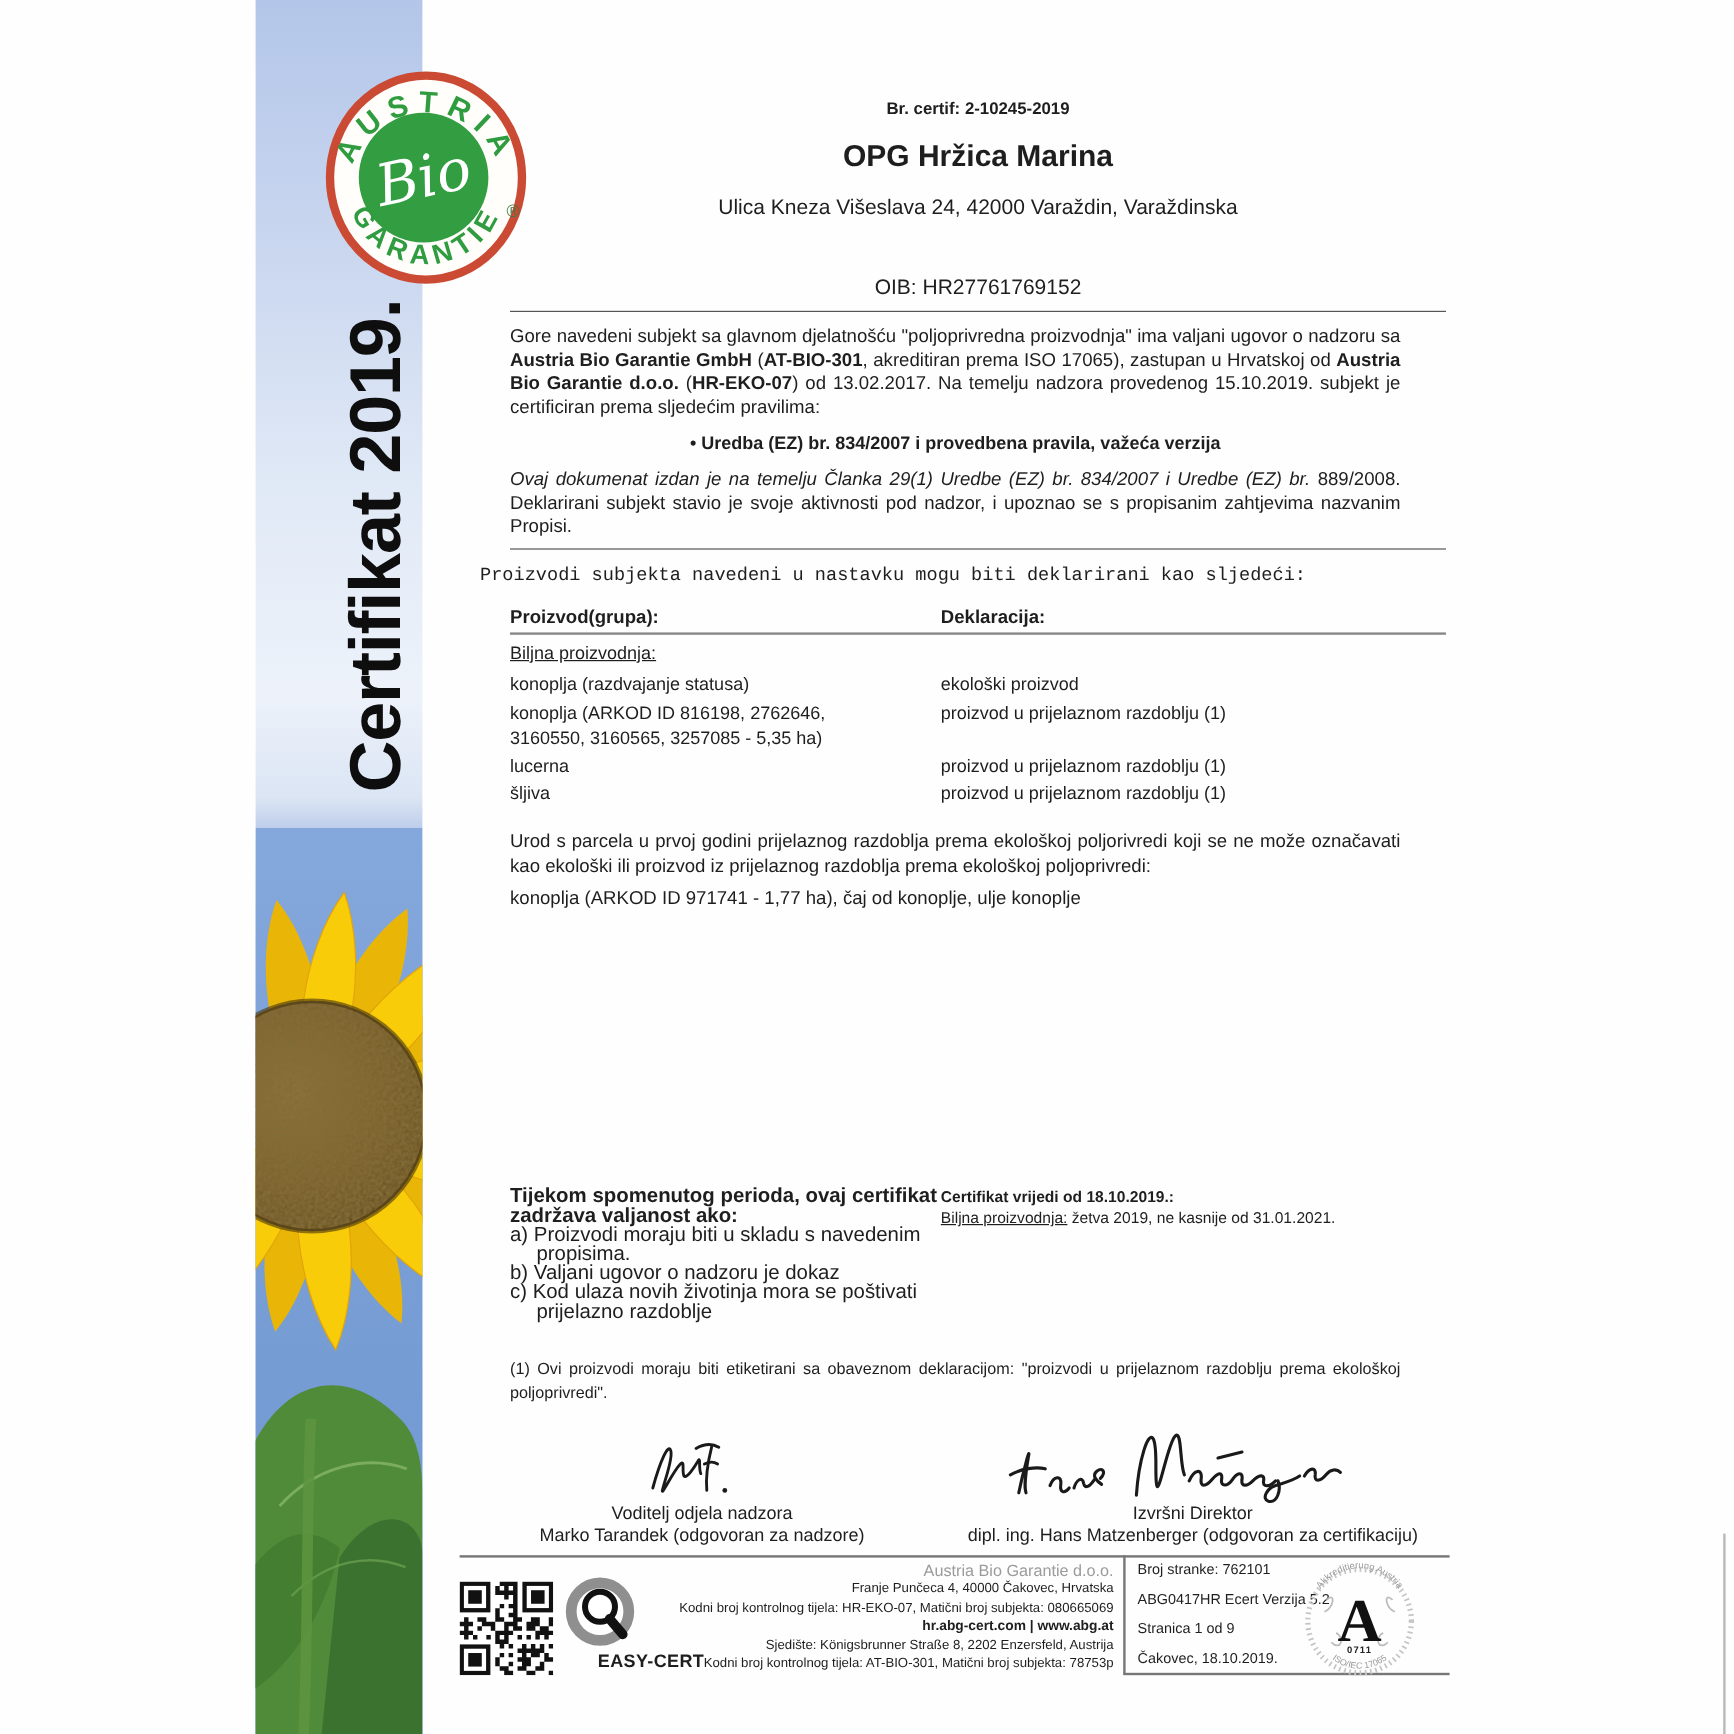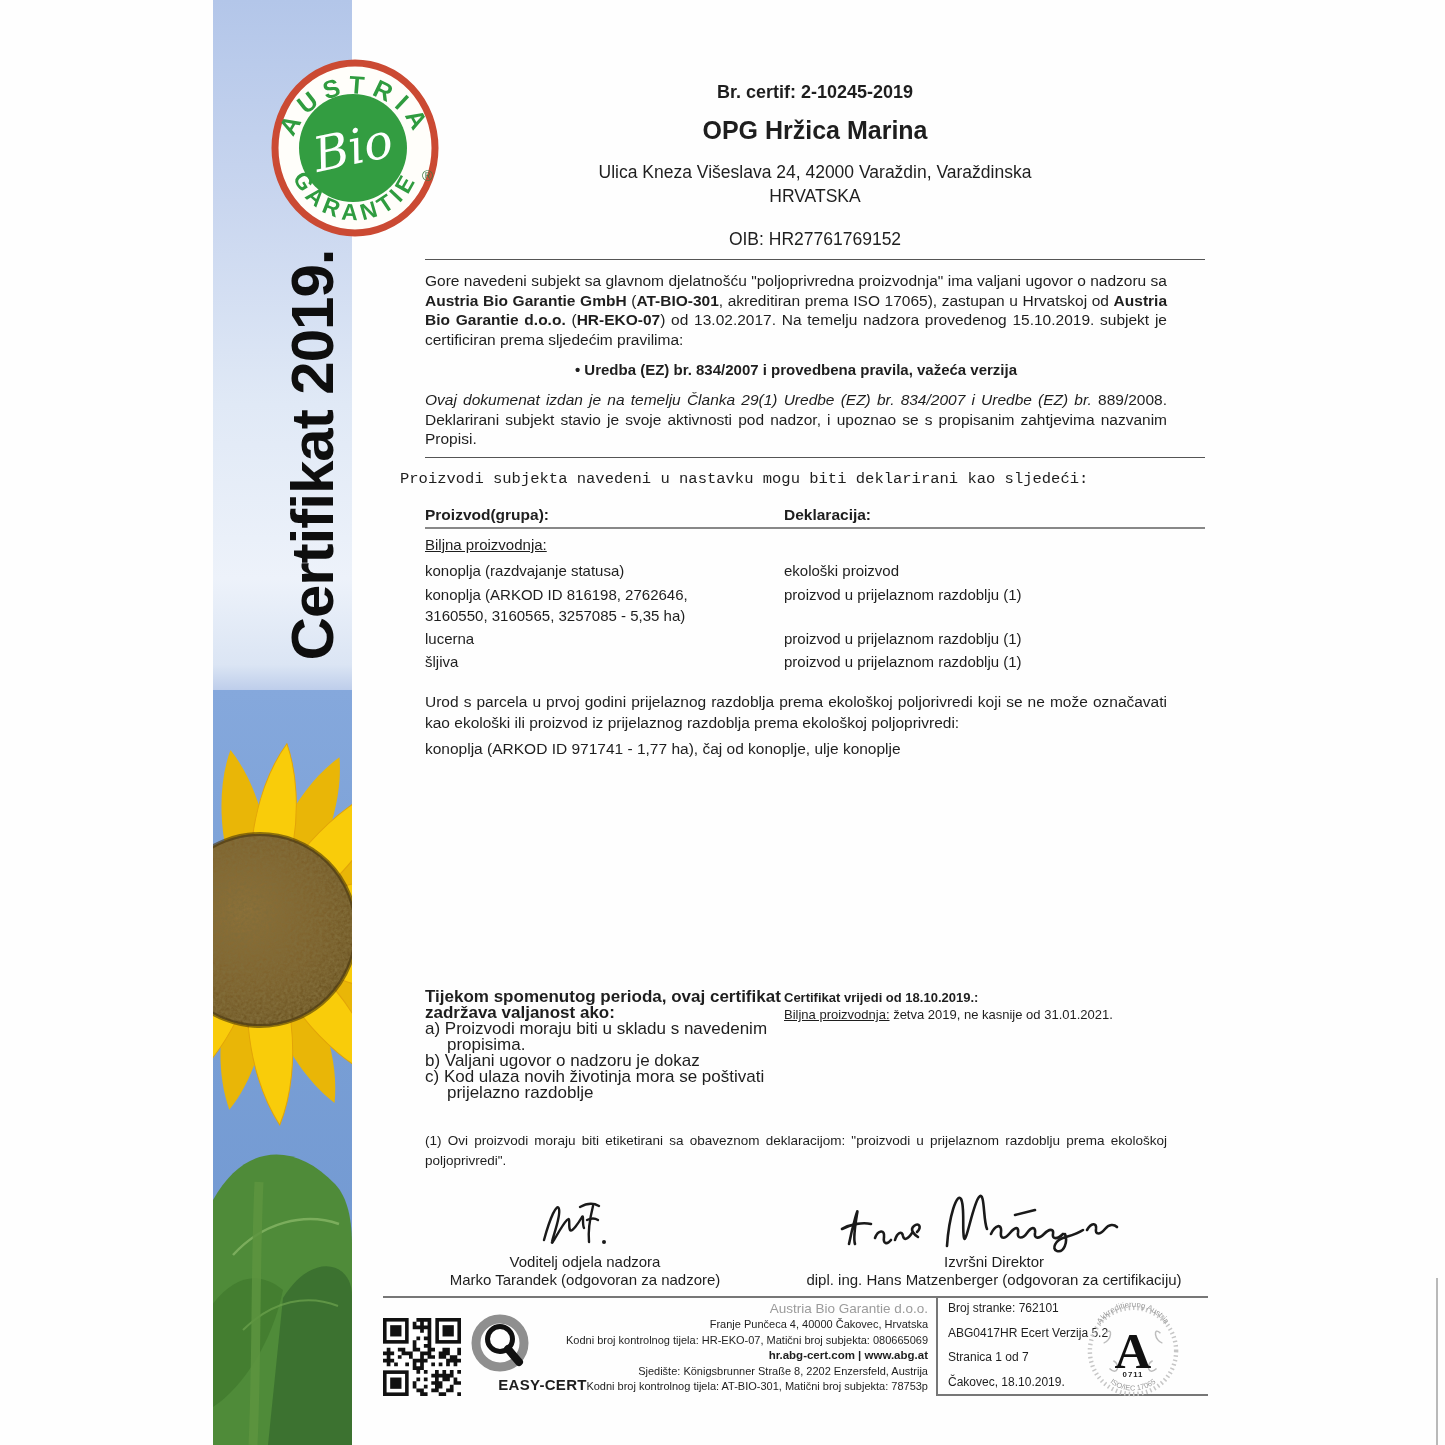--- a/index.html
+++ b/index.html
@@ -19,21 +19,21 @@
     background:linear-gradient(180deg,#b3c6e9 0%,#c9d6ef 14%,#e0e9f6 28%,#edf2fa 40%,#dbe5f4 46%,#a9bde4 49%,#7ea3d8 56%,#7aa0d6 100%);
   }
   #banner{
     left:33px;top:419px;width:560px;height:72px;line-height:72px;
     transform:rotate(-90deg);text-align:center;
     font-size:60px;font-weight:bold;letter-spacing:-1px;color:#0e0e0e;
     font-family:"Liberation Sans",sans-serif;white-space:nowrap;
   }
   
   .hdr{left:425px;width:780px;text-align:center;}
-  #cert-no{top:82px;font-size:18px;font-weight:bold;}
+  #cert-no{top:82px;font-size:14px;font-weight:bold;}
   #holder{top:116px;font-size:25px;font-weight:bold;}
   #addr{top:162px;font-size:17.5px;}
   #country{top:186px;font-size:17.5px;}
   #oib{top:229px;font-size:17.5px;}
   .rule{left:425px;width:780px;height:0;border-top:1.6px solid #555;}
   .rule2{border-top:2px solid #888;}
   .body-text{font-size:15.5px;line-height:19.5px;}
   #para1{left:425px;top:271px;width:742px;}
   #bullet{left:425px;top:361px;width:742px;font-size:15px;font-weight:bold;text-align:center;}
   #para2{left:425px;top:390px;width:742px;}
@@ -137,21 +137,20 @@
     <text font-family="Liberation Sans,sans-serif" font-weight="bold" font-size="23" fill="#2f9c3f" letter-spacing="5">
       <textPath href="#arcBot" startOffset="50%" text-anchor="middle">GARANTIE</textPath>
     </text>
     <text x="82" y="105" text-anchor="middle" font-family="DejaVu Serif,serif" font-style="italic" font-size="48" fill="#ffffff" transform="rotate(-12 82 89)">Bio</text>
     <text x="151" y="122" font-size="15" fill="#3d7a42">®</text>
   </svg>
 
   <div id="cert-no" class="abs hdr">Br. certif: 2-10245-2019</div>
   <div id="holder" class="abs hdr">OPG Hržica Marina</div>
   <div id="addr" class="abs hdr">Ulica Kneza Višeslava 24, 42000 Varaždin, Varaždinska</div>
-  <div id="country" class="abs hdr">HRVATSKA</div>
   <div id="oib" class="abs hdr">OIB: HR27761769152</div>
 
   <div class="abs rule" style="top:259px"></div>
 
   <div id="para1" class="abs body-text just"><span>Gore navedeni subjekt sa glavnom djelatnošću "poljoprivredna proizvodnja" ima valjani ugovor o nadzoru sa </span><span class="b">Austria Bio Garantie GmbH</span><span> (</span><span class="b">AT-BIO-301</span><span>, akreditiran prema ISO 17065), zastupan u Hrvatskoj od </span><span class="b">Austria Bio Garantie d.o.o.</span><span> (</span><span class="b">HR-EKO-07</span><span>) od 13.02.2017. Na temelju nadzora provedenog 15.10.2019. subjekt je certificiran prema sljedećim pravilima:</span></div>
   <div id="bullet" class="abs">•  Uredba (EZ) br. 834/2007 i provedbena pravila, važeća verzija</div>
   <div id="para2" class="abs body-text just"><span class="i">Ovaj dokumenat izdan je na temelju Članka 29(1) Uredbe (EZ) br. 834/2007 i Uredbe (EZ) br.</span><span> 889/2008. Deklarirani subjekt stavio je svoje aktivnosti pod nadzor, i upoznao se s propisanim zahtjevima nazvanim Propisi.</span></div>
 
   <div class="abs rule" style="top:457px"></div>
 
@@ -263,21 +262,21 @@
     <div>Franje Punčeca 4, 40000 Čakovec, Hrvatska</div>
     <div>Kodni broj kontrolnog tijela: HR-EKO-07, Matični broj subjekta: 080665069</div>
     <div id="footer-web">hr.abg-cert.com | www.abg.at</div>
     <div>Sjedište: Königsbrunner Straße 8, 2202 Enzersfeld, Austrija</div>
     <div>Kodni broj kontrolnog tijela: AT-BIO-301, Matični broj subjekta: 78753p</div>
   </div>
 
   <div id="client" class="abs">
     <div>Broj stranke: 762101</div>
     <div>ABG0417HR Ecert Verzija 5.2</div>
-    <div>Stranica 1 od 7</div>
+    <div>Stranica 1 od 9</div>
     <div>Čakovec, 18.10.2019.</div>
   </div>
 
   <svg class="abs" style="left:1084px;top:1300px" width="98" height="98" viewBox="0 0 100 100">
     <defs>
       <path id="sealTop" d="M 11,56 A 40,40 0 1 1 89,56"></path>
       <path id="sealBot" d="M 13,63 A 38,38 0 0 0 87,63"></path>
     </defs>
     <circle cx="50" cy="52" r="44" fill="none" stroke="#c6c6c6" stroke-width="4.5" stroke-dasharray="1.5 3"></circle>
     <path d="M22,34 C30,26 28,42 20,44 M78,34 C70,26 72,42 80,44 M26,70 C34,78 38,66 30,62 M74,70 C66,78 62,66 70,62" fill="none" stroke="#bdbdbd" stroke-width="1.5"></path>

